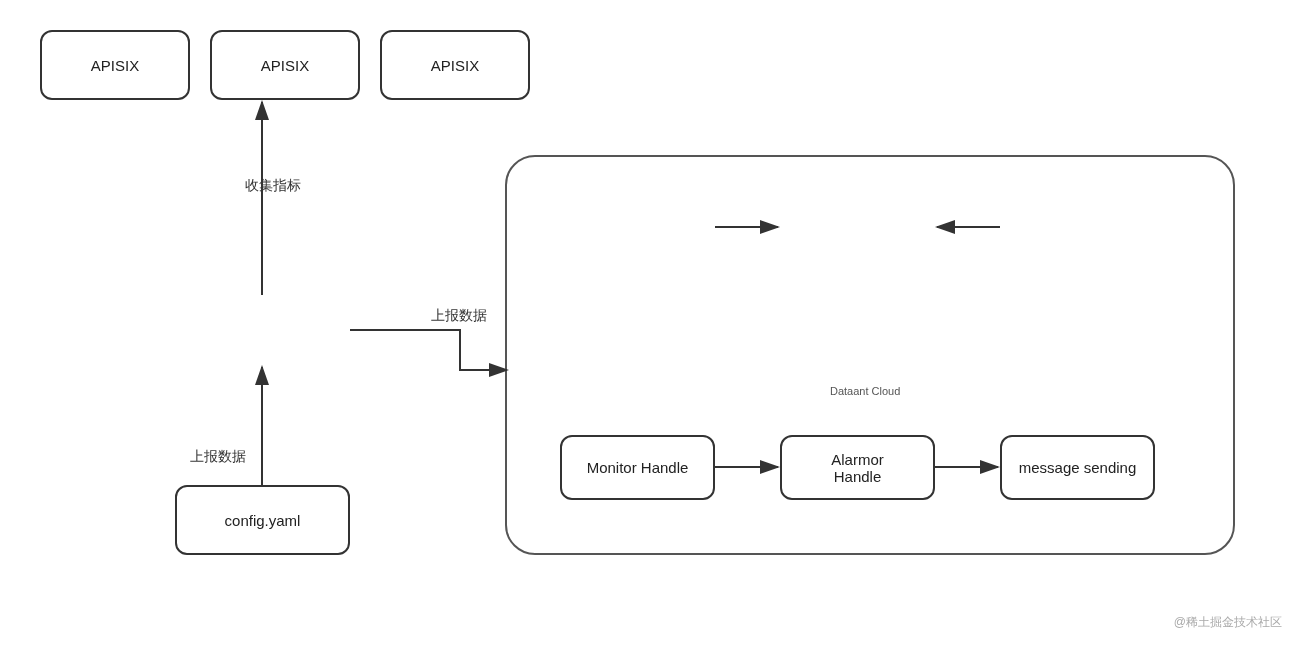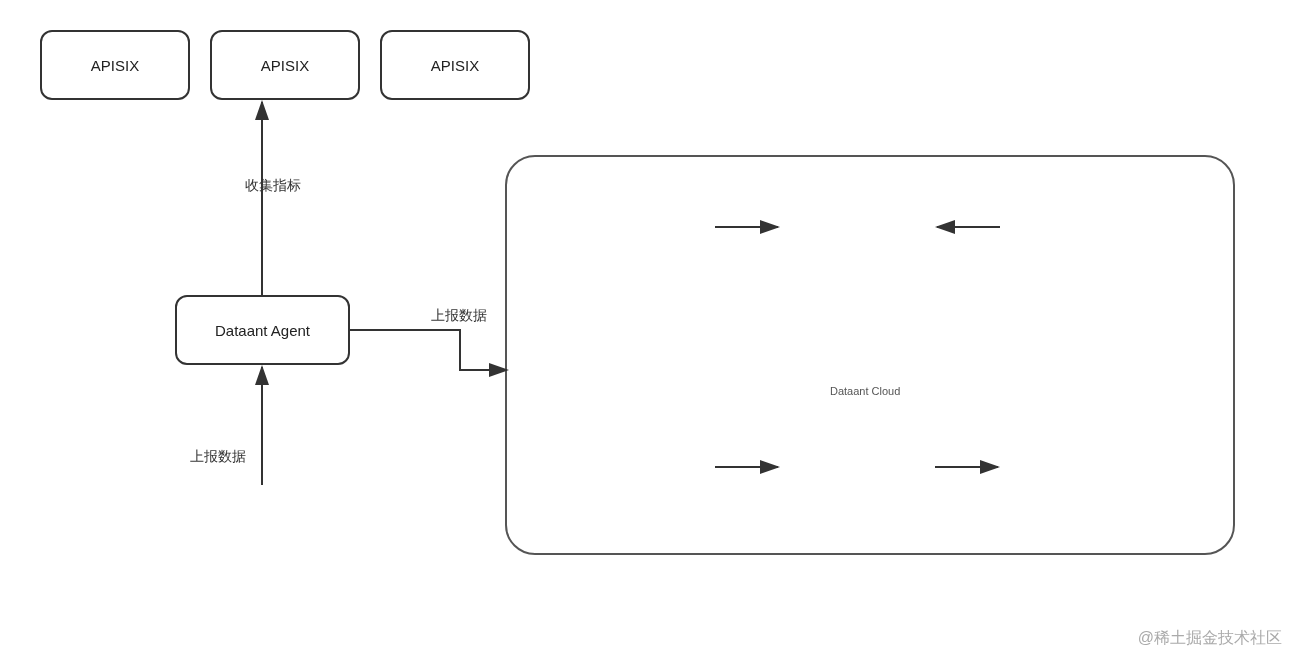--- a/index.html
+++ b/index.html
@@ -41,23 +41,23 @@
     }
 
     .label-text {
       position: absolute;
       font-size: 14px;
       color: #333;
     }
 
     .watermark {
       position: absolute;
-      bottom: 6px;
+      bottom: 24px;
       right: 10px;
-      font-size: 16px;
+      font-size: 12px;
       color: #aaa;
     }
 
     
     .arrows-svg {
       position: absolute;
       top: 0; left: 0;
       width: 1292px;
       height: 655px;
       pointer-events: none;
@@ -75,30 +75,40 @@
   <div class="box" style="left:40px; top:30px; width:150px; height:70px;">
     <span>APISIX</span>
   </div>
   <div class="box" style="left:210px; top:30px; width:150px; height:70px;">
     <span>APISIX</span>
   </div>
   <div class="box" style="left:380px; top:30px; width:150px; height:70px;">
     <span>APISIX</span>
   </div>
 
-  <div class="box" style="left:175px; top:295px; width:175px; height:70px;">
-    <span>Dataant Agent</span>
+
+  <div class="box" style="left:175px; top:485px; width:175px; height:70px;">
+    <span>config.yaml</span>
   </div>
 
 
 
 
+  <div class="box" style="left:560px; top:435px; width:155px; height:65px;">
+    <span>Monitor Handle</span>
+  </div>
 
+  <div class="box" style="left:780px; top:435px; width:155px; height:65px;">
+    <span style="white-space:pre-line;">Alarmor
+Handle</span>
+  </div>
 
-
+  <div class="box" style="left:1000px; top:435px; width:155px; height:65px;">
+    <span>message sending</span>
+  </div>
 
   <div class="label-text" style="left:245px; top:177px;">收集指标</div>
   <div class="label-text" style="left:395px; top:307px;margin-left:36px;">上报数据</div>
   <div class="label-text" style="left:190px; top:448px;">上报数据</div>
 
   <svg class="arrows-svg">
     <defs>
       <marker id="arrowhead" markerWidth="10" markerHeight="7" refX="9" refY="3.5" orient="auto">
         <polygon points="0 0, 10 3.5, 0 7" fill="#333"></polygon>
       </marker>

